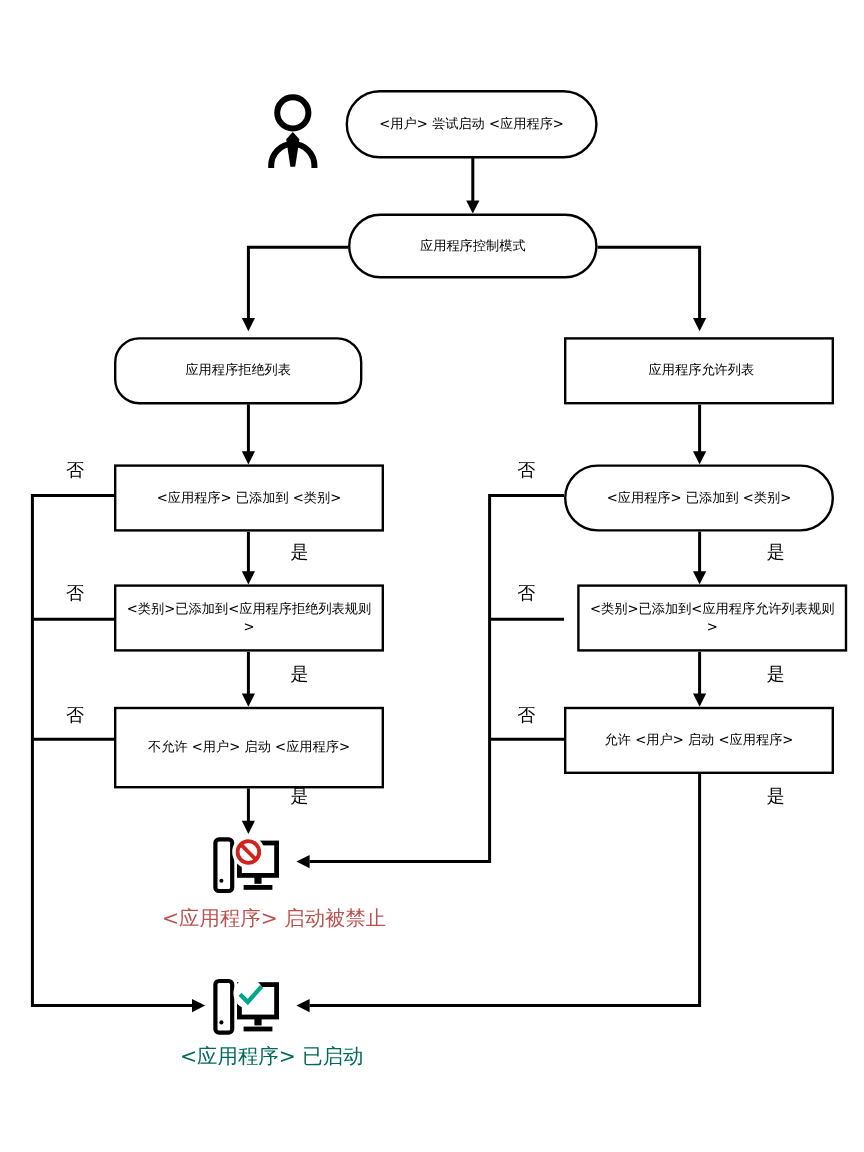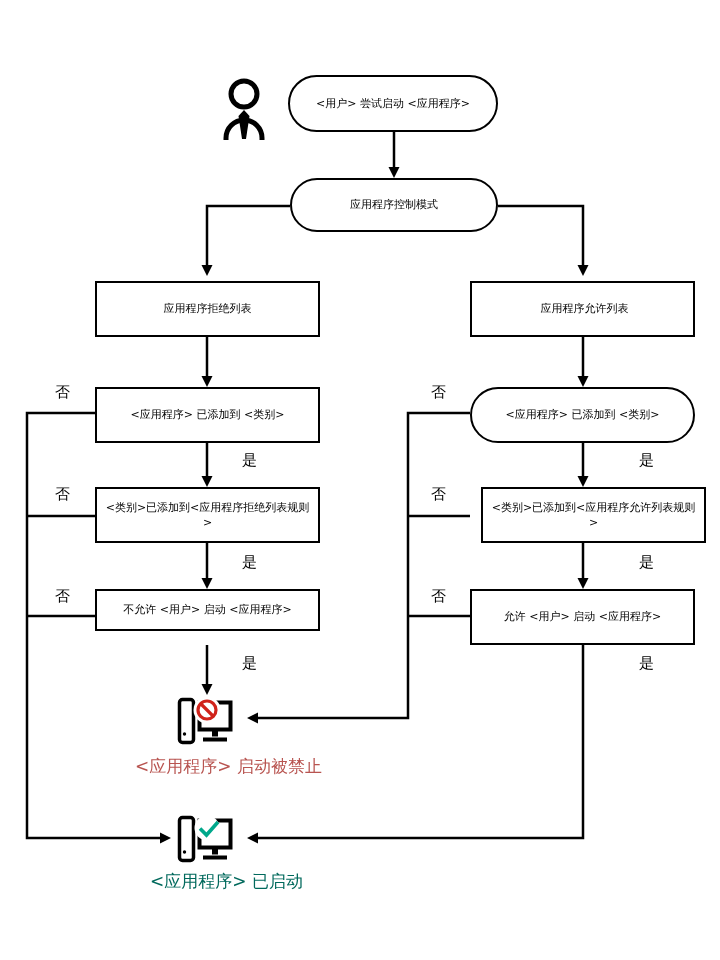--- a/index.html
+++ b/index.html
@@ -95,21 +95,21 @@
   </svg>
 
   <div class="node stadium" style="left:288px;top:75px;width:210px;height:57px;">
     <span>&lt;用户&gt; 尝试启动 &lt;应用程序&gt;</span>
   </div>
 
   <div class="node stadium" style="left:290px;top:178px;width:208px;height:54px;">
     <span>应用程序控制模式</span>
   </div>
 
-  <div class="node" style="left:95px;top:281px;width:225px;height:56px;">
+  <div class="node" style="left:95px;top:281px;width:207px;height:56px;border-radius:21px;">
     <span>应用程序拒绝列表</span>
   </div>
 
   <div class="node" style="left:470px;top:281px;width:225px;height:56px;padding-left:12px;">
     <span>应用程序允许列表</span>
   </div>
 
   <div class="node" style="left:95px;top:387px;width:225px;height:56px;">
     <span>&lt;应用程序&gt; 已添加到 &lt;类别&gt;</span>
   </div>
@@ -119,21 +119,21 @@
   </div>
 
   <div class="node" style="left:95px;top:487px;width:225px;height:56px;justify-content:flex-end;">
     <span>&lt;类别&gt;已添加到&lt;应用程序拒绝列表规则&gt;</span>
   </div>
 
   <div class="node" style="left:470px;top:487px;width:225px;height:56px;margin-left:11px;">
     <span>&lt;类别&gt;已添加到&lt;应用程序允许列表规则&gt;</span>
   </div>
 
-  <div class="node" style="left:95px;top:589px;width:225px;height:42px;">
+  <div class="node" style="left:95px;top:589px;width:225px;height:68px;">
     <span>不允许 &lt;用户&gt; 启动 &lt;应用程序&gt;</span>
   </div>
 
   <div class="node" style="left:470px;top:589px;width:225px;height:56px;text-align:right;">
     <span>允许 &lt;用户&gt; 启动 &lt;应用程序&gt;</span>
   </div>
 
   <div class="edge-label" style="left:55px;top:385px;">否</div>
   <div class="edge-label" style="left:55px;top:487px;">否</div>
   <div class="edge-label" style="left:55px;top:589px;">否</div>

